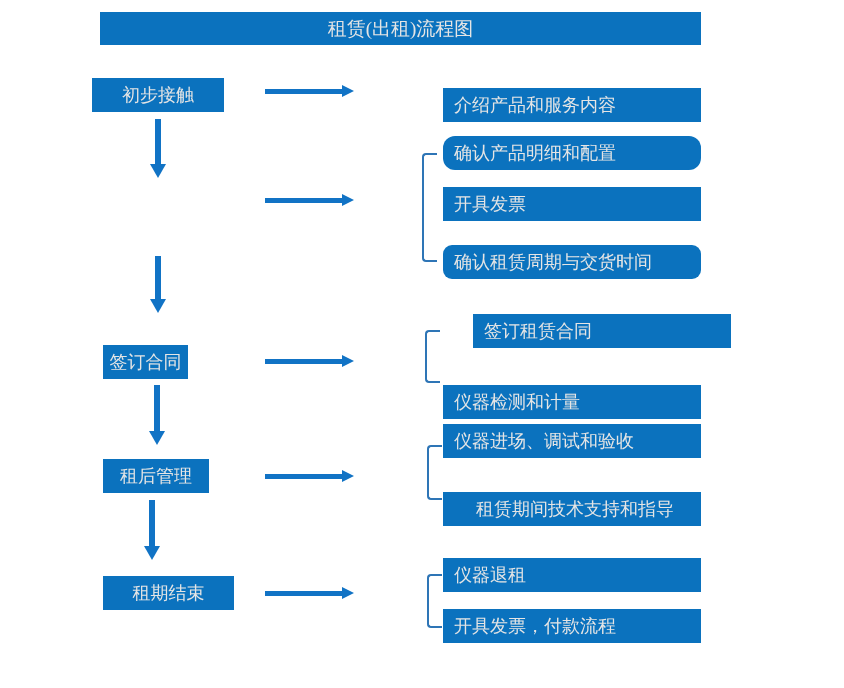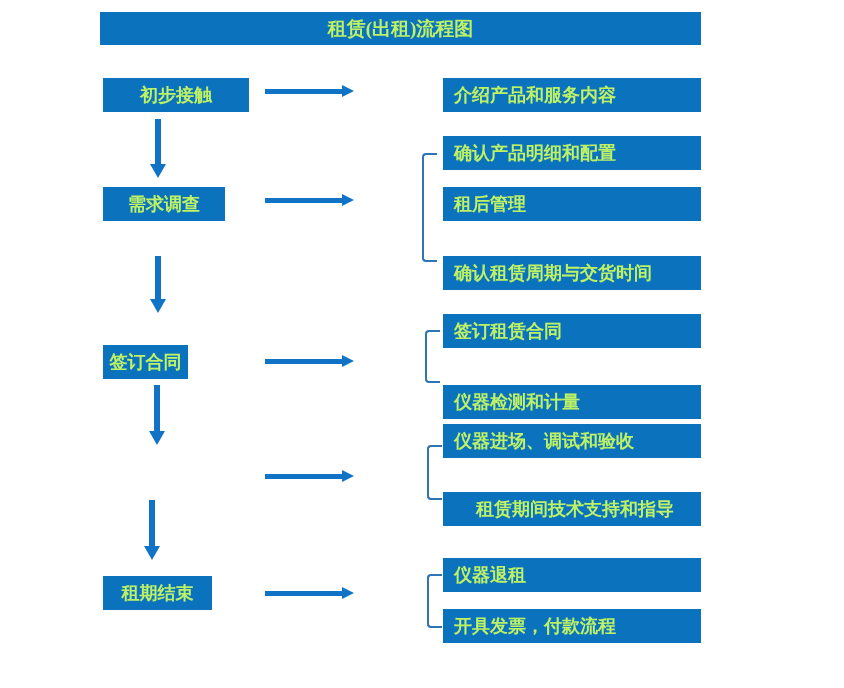--- a/index.html
+++ b/index.html
@@ -7,22 +7,22 @@
     position: relative;
     width: 844px;
     height: 688px;
     background: #ffffff;
     font-family: "Liberation Serif", "DejaVu Serif", serif;
     overflow: hidden;
   }
   .bluebox {
     position: absolute;
     background: #0b72be;
-    color: #bef264;
-    font-weight: bold;
+    color: #e5e5e5;
+    font-weight: normal;
     font-size: 18px;
     box-sizing: border-box;
   }
   .title-bar {
     left: 100px; top: 12px; width: 601px; height: 33px;
     line-height: 33px; text-align: center; font-size: 19px;
   }
   .step {
     height: 34px; line-height: 34px; text-align: center;
   }
@@ -51,63 +51,63 @@
     border-top: 6px solid transparent;
     border-bottom: 6px solid transparent;
     border-left: 12px solid #1173c5;
   }
   .bracket {
     position: absolute; width: 15px; box-sizing: border-box;
     border: 2px solid #2e75b6; border-right: none;
     border-radius: 4px 0 0 4px;
   }
   
-  .s1 { left: 103px; top: 78px;  width: 146px; }
+  .s1 { left: 92px; top: 78px;  width: 132px; }
   .s2 { left: 103px; top: 187px; width: 122px; }
   .s3 { left: 103px; top: 345px; width: 85px; }
   .s4 { left: 103px; top: 459px; width: 106px; }
-  .s5 { left: 103px; top: 576px; width: 109px; text-align: center; }
+  .s5 { left: 103px; top: 576px; width: 131px; text-align: center; }
   
   .va1 { left: 150px; top: 119px; height: 59px; }
   .va2 { left: 150px; top: 256px; height: 57px; }
   .va3 { left: 149px; top: 385px; height: 60px; }
   .va4 { left: 144px; top: 500px; height: 60px; }
   
   .ha1 { top: 85px; }
   .ha2 { top: 194px; }
   .ha3 { top: 355px; }
   .ha4 { top: 470px; }
   .ha5 { top: 587px; }
   
   .br2 { left: 422px; top: 153px; height: 109px; }
   .br3 { left: 425px; top: 330px; height: 53px; }
   .br4 { left: 427px; top: 445px; height: 55px; }
   .br5 { left: 427px; top: 574px; height: 54px; }
   
-  .d1a { top: 78px; }
-  .d2a { top: 136px; }
+  .d1a { top: 88px; }
+  .d2a { top: 136px; border-radius: 12px; }
   .d2b { top: 187px; }
-  .d2c { top: 256px; }
-  .d3a { top: 314px; }
+  .d2c { top: 245px; border-radius: 9px; }
+  .d3a { top: 314px; margin-left: 30px; }
   .d3b { top: 365px; margin-top: 20px; }
   .d4a { top: 424px; }
   .d4b { top: 492px; padding-left: 33px; }
   .d5a { top: 558px; }
   .d5b { top: 609px; }
 </style>
 </head>
 <body>
 
 <div class="canvas">
 
   <div class="bluebox title-bar">租赁(出租)流程图</div>
 
   <div class="bluebox step s1">初步接触</div>
-  <div class="bluebox step s2">需求调查</div>
   <div class="bluebox step s3">签订合同</div>
+  <div class="bluebox step s4">租后管理</div>
   <div class="bluebox step s5">租期结束</div>
 
   <div class="varrow va1">
       <div class="shaft"></div>
       <div class="head"></div>
     </div>
   <div class="varrow va2">
       <div class="shaft"></div>
       <div class="head"></div>
     </div>
@@ -142,21 +142,21 @@
     </div>
 
   <div class="bracket br2"></div>
   <div class="bracket br3"></div>
   <div class="bracket br4"></div>
   <div class="bracket br5"></div>
 
   <div class="bluebox detail d1a">介绍产品和服务内容</div>
 
   <div class="bluebox detail d2a">确认产品明细和配置</div>
-  <div class="bluebox detail d2b">租后管理</div>
+  <div class="bluebox detail d2b">开具发票</div>
   <div class="bluebox detail d2c">确认租赁周期与交货时间</div>
 
   <div class="bluebox detail d3a">签订租赁合同</div>
   <div class="bluebox detail d3b">仪器检测和计量</div>
 
   <div class="bluebox detail d4a">仪器进场、调试和验收</div>
   <div class="bluebox detail d4b">租赁期间技术支持和指导</div>
 
   <div class="bluebox detail d5b">开具发票，付款流程</div>
   <div class="bluebox detail d5a">仪器退租</div>

